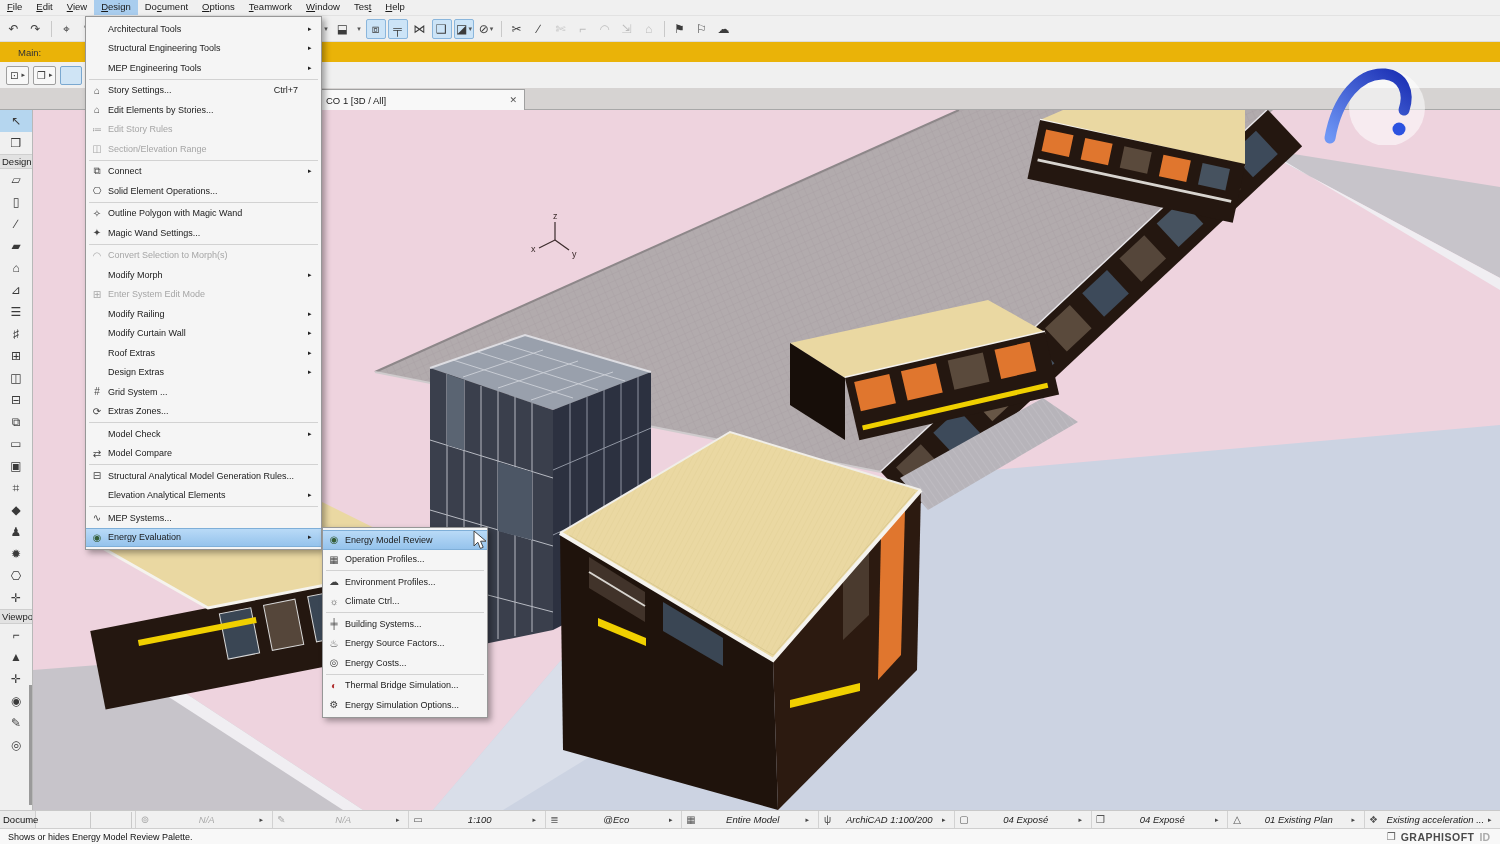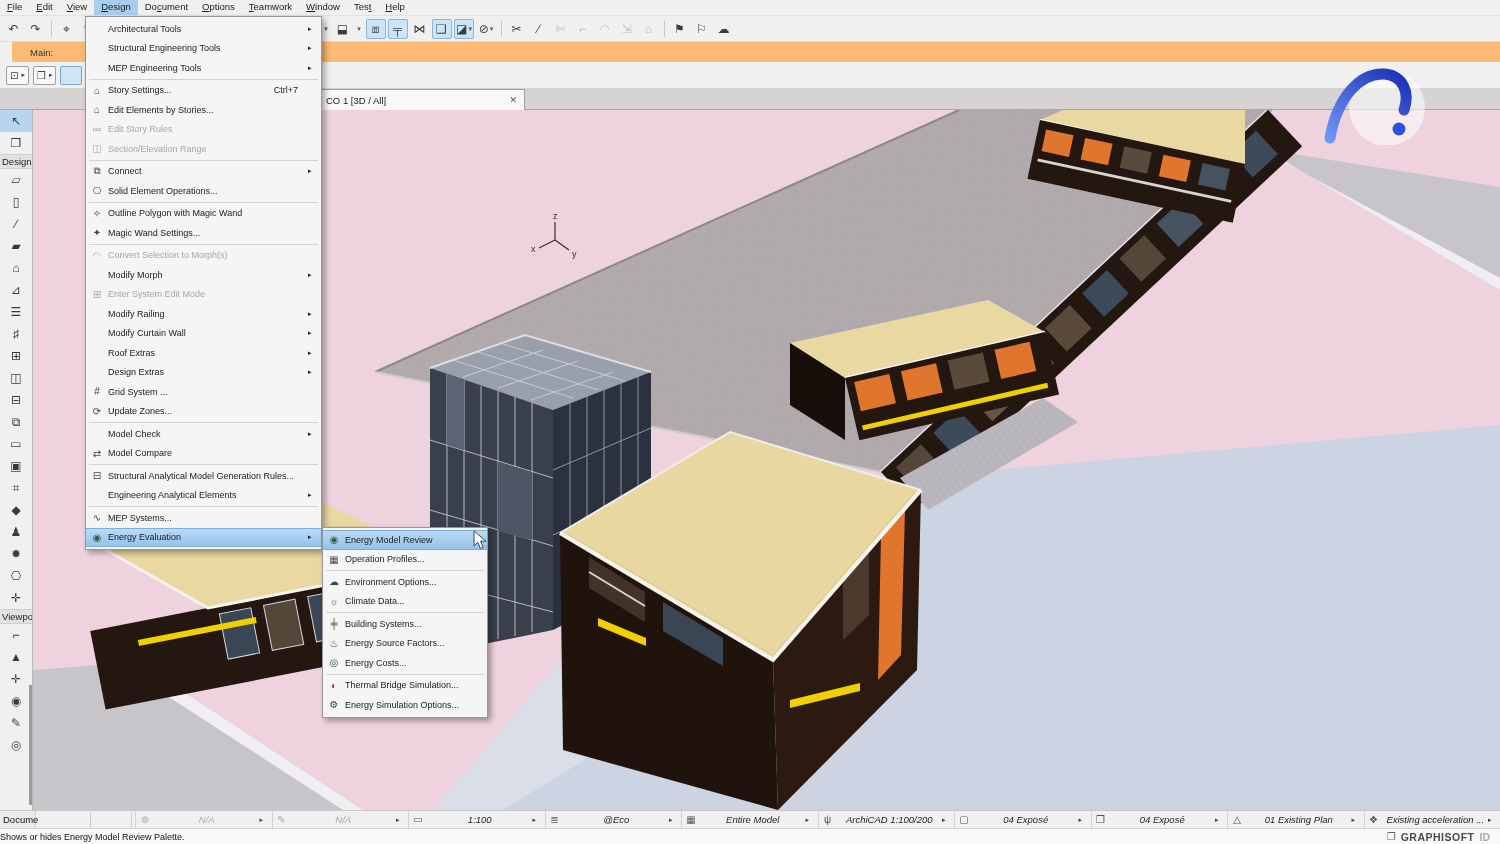--- a/index.html
+++ b/index.html
@@ -23,21 +23,21 @@
   .tb-left { left:4px; } .tb-right { left:322px; }
   .tb-btn { min-width:20px; height:20px; display:flex; align-items:center; justify-content:center;
             font-size:12px; color:#3c3c3c; border-radius:2px; padding:0 1px; }
   .tb-btn.tiny { min-width:9px; font-size:7px; color:#555; }
   .tb-btn.active { background:#cce4f7; border:1px solid #8ab6dc; }
   .tb-btn.disabled { color:#bdbdbd; }
   .tb-dd { font-size:7px; color:#555; margin-left:1px; }
   .v-sep { width:1px; height:16px; background:#c9c9c9; margin:0 3px; }
 
   
-  .row-main { position:absolute; top:42px; left:0; right:0; height:20px; background:#fdba74;margin-left:12px; }
+  .row-main { position:absolute; top:42px; left:0; right:0; height:20px; background:#eab308; }
   .row-main .lbl { position:absolute; left:18px; top:5px; font-size:9.5px; color:#333; }
   .row-toolbox { position:absolute; top:62px; left:0; right:0; height:26px; background:#f0f0f0;
                  display:flex; align-items:center; gap:4px; padding-left:6px; }
   .tbx-btn { height:19px; border:1px solid #9f9f9f; background:#f8f8f8; display:flex;
              align-items:center; font-size:10px; color:#444; padding:0 3px; gap:3px; border-radius:2px;}
   .tbx-btn .dd { font-size:7px; }
   .tbx-btn.active { width:22px; background:#cfe4f5; border-color:#7aa8d0; }
 
   
   .tabbar { position:absolute; top:88px; left:0; right:0; height:22px; background:#d6d3d2;
@@ -72,21 +72,21 @@
   .qb-ic { width:17px; text-align:center; font-size:10.5px; color:#555; }
   .qb-ic.muted { color:#b3b3b3; }
   .qb-combo { flex:1 1 0; display:flex; align-items:center; border-left:1px solid #d2d2d2;
               height:100%; min-width:0; }
   .qb-combo .qb-icon { width:18px; text-align:center; font-size:10px; color:#555; flex:none; }
   .qb-combo .qb-label { flex:1; text-align:center; color:#222; white-space:nowrap; overflow:hidden;font-style:italic; }
   .qb-combo.muted .qb-label, .qb-combo.muted .qb-icon { color:#a9a9a9; }
   .qb-combo .qb-arrow { width:12px; font-size:7px; color:#444; flex:none; }
   .statusbar { position:absolute; bottom:0; left:0; right:0; height:16px; background:#f8f8f8;
                border-top:1px solid #cfcfcf; display:flex; align-items:center; font-size:9px; z-index:40;}
-  .status-msg { padding-left:0; color:#111; }
+  .status-msg { padding-left:8px; color:#111; }
   .status-right { margin-left:auto; display:flex; align-items:center; gap:5px; padding-right:10px; }
   .status-right .ic { color:#666; font-size:10px; }
   .brand { font-size:10.5px; font-weight:bold; color:#4a4a4a; letter-spacing:0.5px; }
   .brand-suffix { font-size:10.5px; color:#ababab; font-weight:bold; }
 
   
   .menu-popup { position:absolute; background:#f5f5f5; border:1px solid #979797;
                 box-shadow:3px 3px 6px rgba(0,0,0,.35); padding:2px 0; z-index:50; }
   #design-menu { left:85px; top:16px; width:237px; }
   #energy-submenu { left:322px; top:527px; width:166px; z-index:60; }
@@ -633,21 +633,21 @@
 
     <div class="menu-item">
       <span class="mi-icon">#</span>
       <span class="mi-label">Grid System ...</span>
       <span class="mi-shortcut"></span>
       <span class="mi-arrow"></span>
     </div>
 
     <div class="menu-item">
       <span class="mi-icon">⟳</span>
-      <span class="mi-label">Update Zones...</span>
+      <span class="mi-label">Extras Zones...</span>
       <span class="mi-shortcut"></span>
       <span class="mi-arrow"></span>
     </div>
   <div class="menu-sep"></div>
     <div class="menu-item">
       <span class="mi-icon"></span>
       <span class="mi-label">Model Check</span>
       <span class="mi-shortcut"></span>
       <span class="mi-arrow">▸</span>
     </div>
@@ -661,21 +661,21 @@
   <div class="menu-sep"></div>
     <div class="menu-item">
       <span class="mi-icon">⊟</span>
       <span class="mi-label">Structural Analytical Model Generation Rules...</span>
       <span class="mi-shortcut"></span>
       <span class="mi-arrow"></span>
     </div>
 
     <div class="menu-item">
       <span class="mi-icon"></span>
-      <span class="mi-label">Engineering Analytical Elements</span>
+      <span class="mi-label">Elevation Analytical Elements</span>
       <span class="mi-shortcut"></span>
       <span class="mi-arrow">▸</span>
     </div>
   <div class="menu-sep"></div>
     <div class="menu-item">
       <span class="mi-icon">∿</span>
       <span class="mi-label">MEP Systems...</span>
       <span class="mi-shortcut"></span>
       <span class="mi-arrow"></span>
     </div>
@@ -697,27 +697,27 @@
     </div>
 
     <div class="menu-item">
       <span class="mi-icon">▦</span>
       <span class="mi-label">Operation Profiles...</span>
       <span class="mi-arrow"></span>
     </div>
   <div class="menu-sep"></div>
     <div class="menu-item">
       <span class="mi-icon">☁</span>
-      <span class="mi-label">Environment Options...</span>
+      <span class="mi-label">Environment Profiles...</span>
       <span class="mi-arrow"></span>
     </div>
 
     <div class="menu-item">
       <span class="mi-icon">☼</span>
-      <span class="mi-label">Climate Data...</span>
+      <span class="mi-label">Climate Ctrl...</span>
       <span class="mi-arrow"></span>
     </div>
   <div class="menu-sep"></div>
     <div class="menu-item">
       <span class="mi-icon">╪</span>
       <span class="mi-label">Building Systems...</span>
       <span class="mi-arrow"></span>
     </div>
 
     <div class="menu-item">

